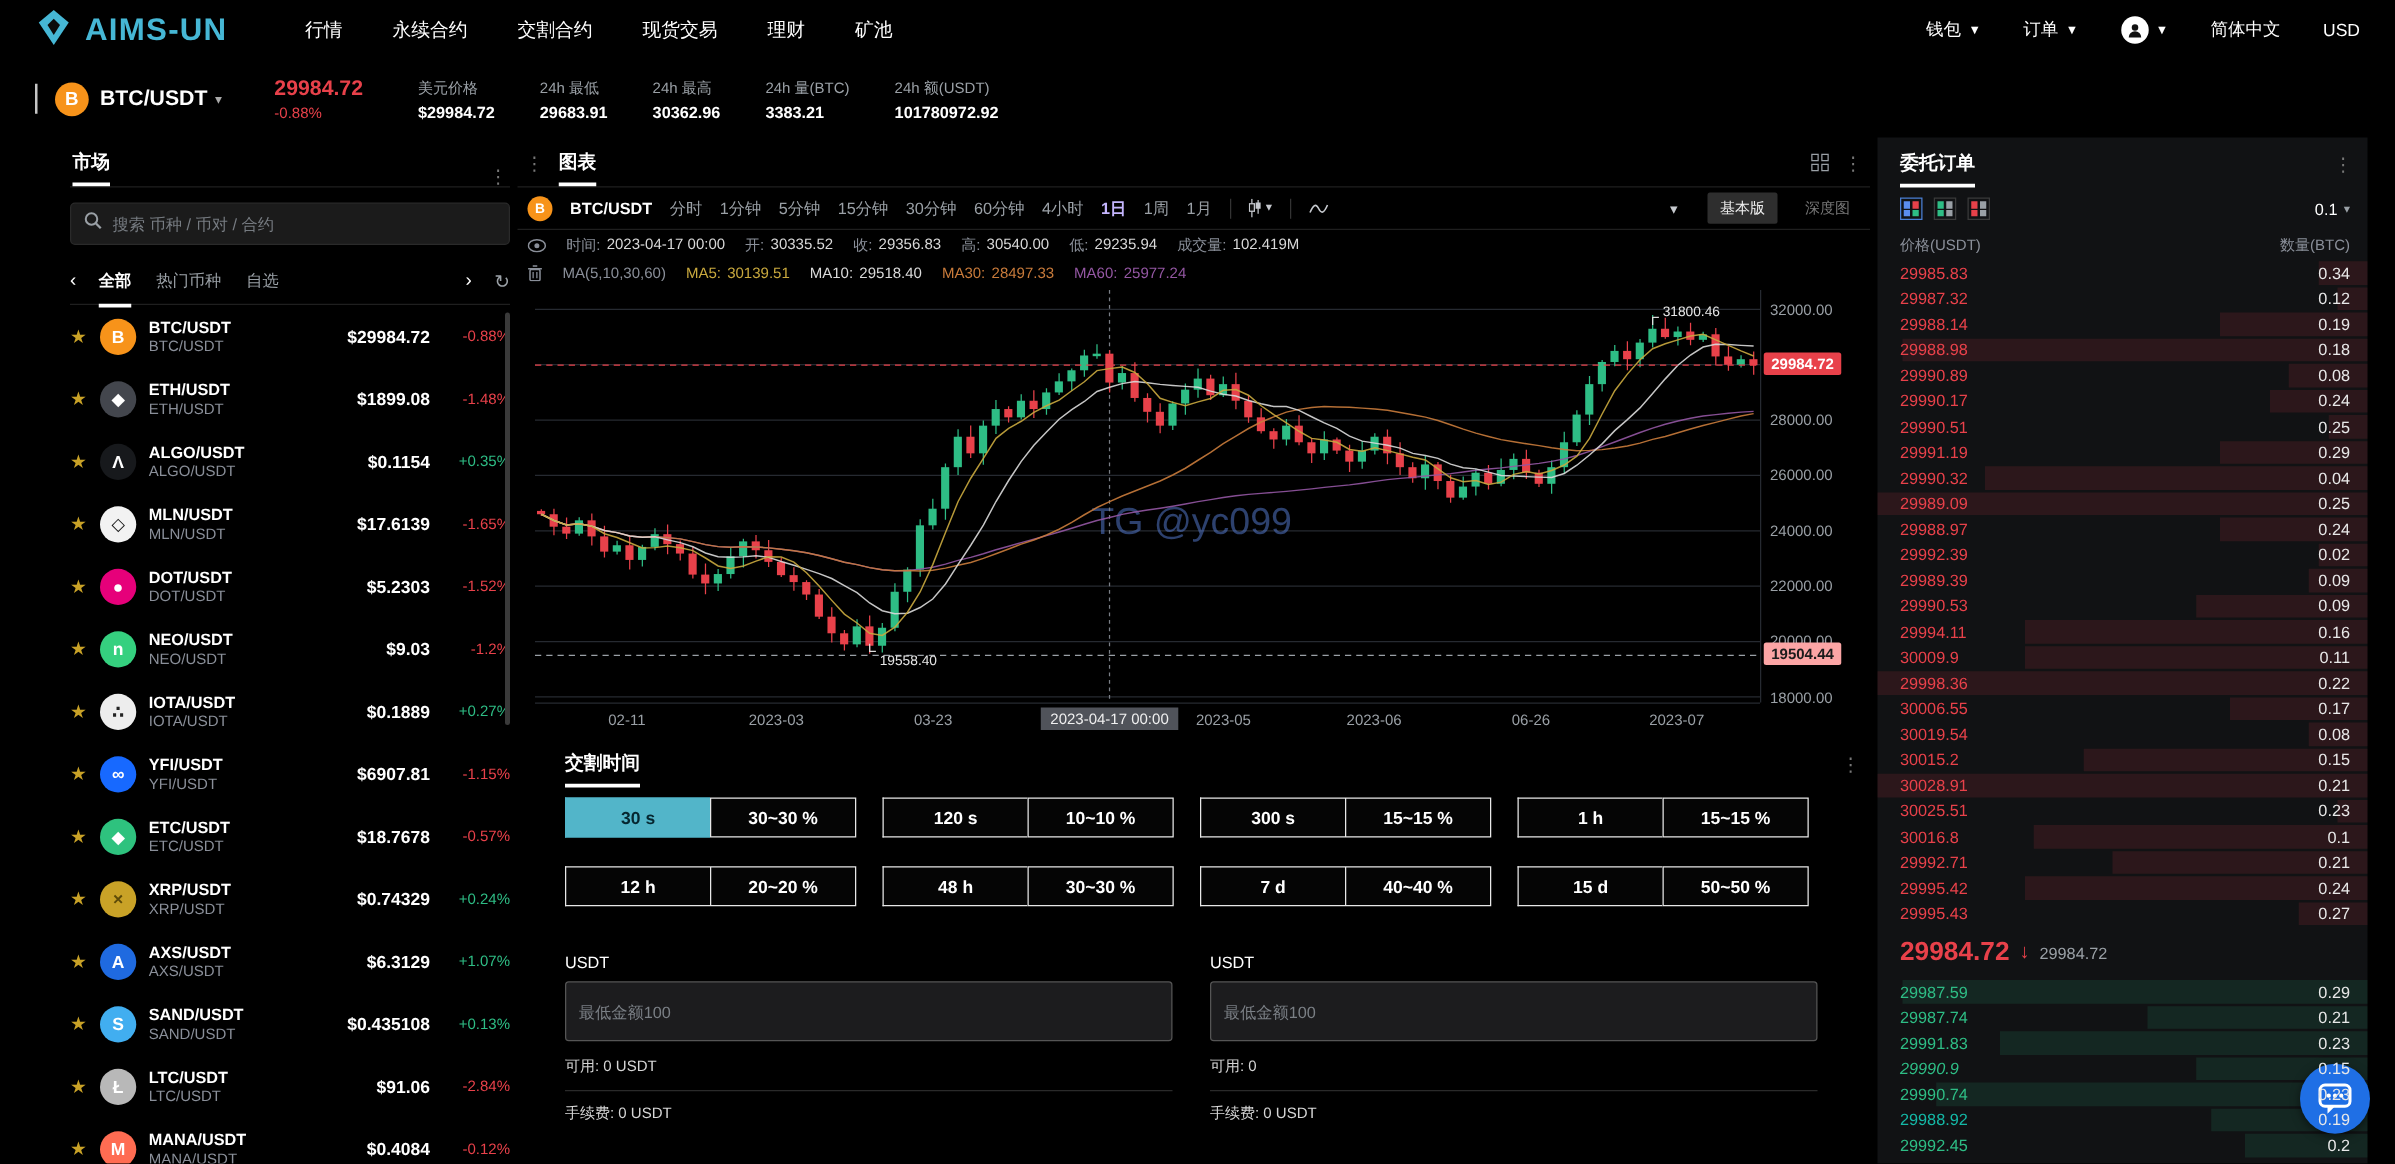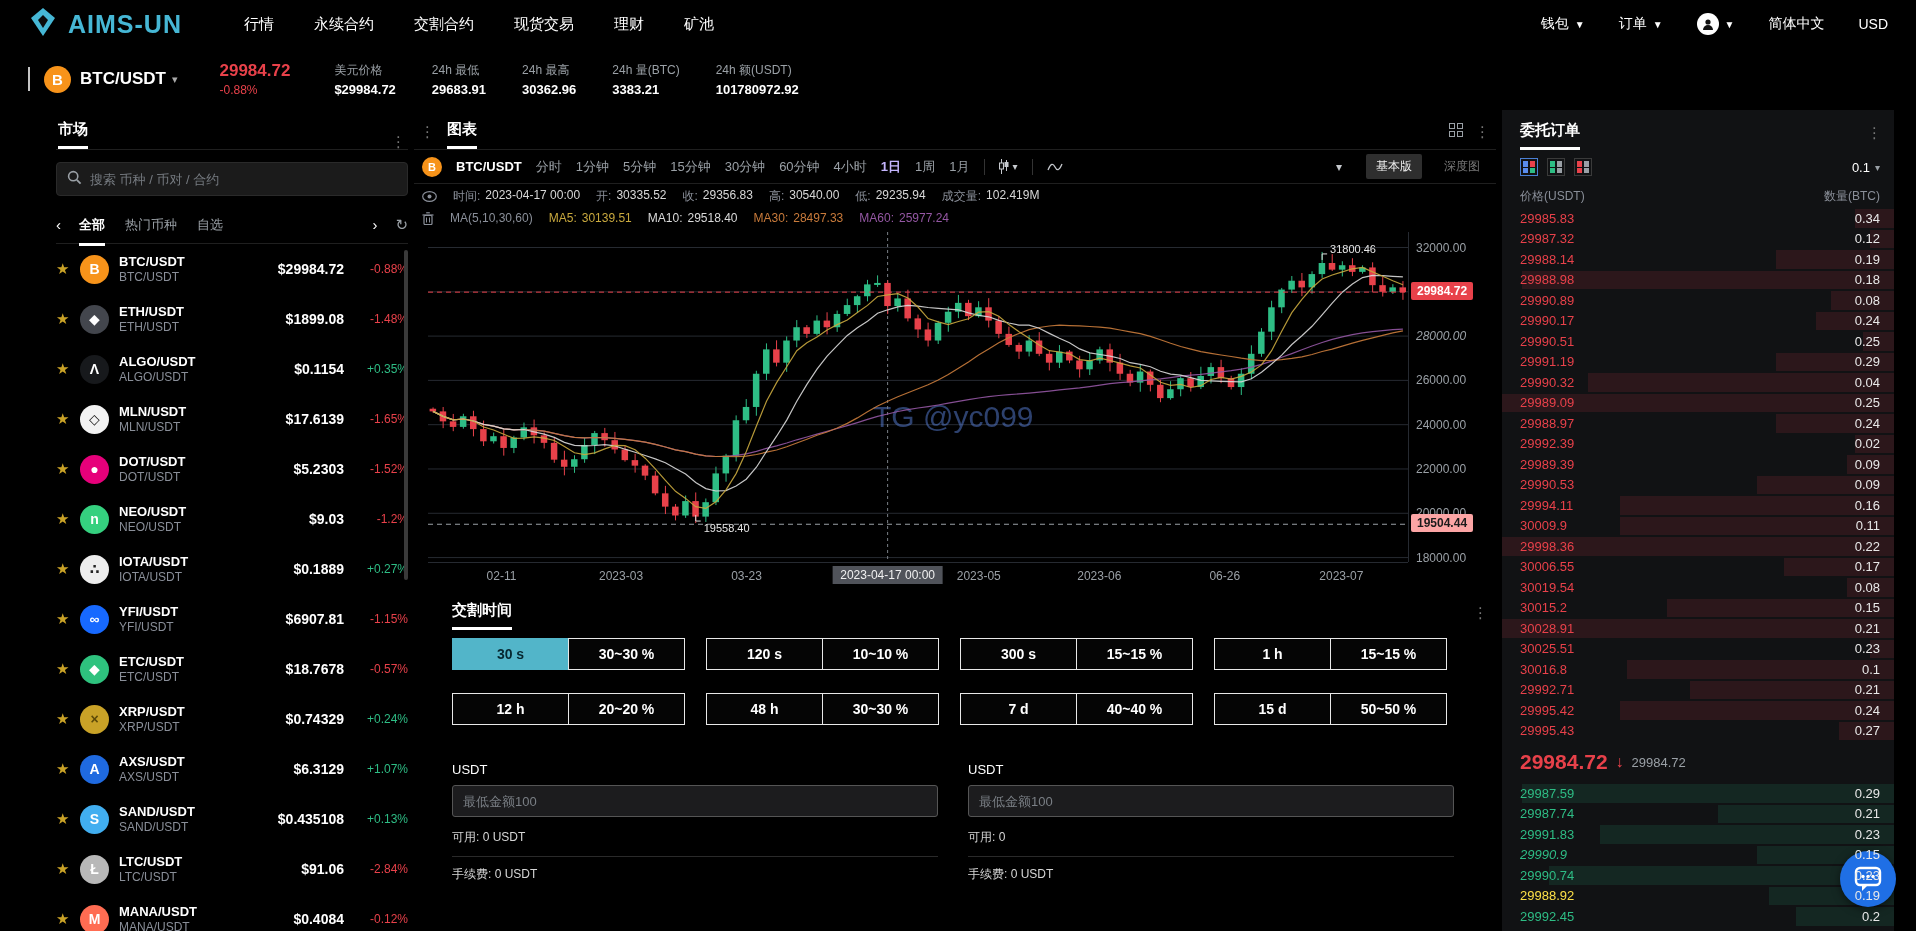--- a/index.html
+++ b/index.html
@@ -94,21 +94,21 @@
   .dv-head { height:44px; display:flex; align-items:flex-end; justify-content:space-between; padding:0 8px 0 38px; }
   .dv-grid { position:absolute; left:38px; right:38px; top:52px; }
   .dv-row { display:flex; gap:21px; margin-bottom:23px; }
   .dv-pair { display:flex; width:233px; height:32px; }
   .dv-cell { flex:1; border:1px solid #e8e8e8; display:flex; align-items:center; justify-content:center; font-size:14px; font-weight:bold; color:#fff; cursor:pointer; background:#050505; }
   .dv-cell.left { border-right-width:0; }
   .dv-cell.left.on { background:#52b5c9; color:#062730; border-color:#52b5c9; }
   .dv-forms { position:absolute; left:38px; right:42px; top:176px; display:flex; gap:30px; }
   .dv-form { flex:1; }
   .dv-cur { color:#fff; font-size:13px; }
-  .dv-input { margin-top:8px; height:32px; background:#1c1c1e; border:1px solid #555; border-radius:3px; display:flex; align-items:center; padding:0 10px; }
+  .dv-input { margin-top:8px; height:48px; background:#1c1c1e; border:1px solid #555; border-radius:3px; display:flex; align-items:center; padding:0 10px; }
   .dv-input input { background:transparent; border:none; outline:none; color:#ddd; font-size:13px; width:100%; font-family:inherit; }
   .dv-input input::placeholder { color:#7a7f85; }
   .dv-avail { margin-top:12px; color:#d6d6d6; font-size:12px; padding-bottom:10px; }
   .dv-fee { border-top:1px solid #2a2a2a; padding-top:9px; color:#d6d6d6; font-size:12px; }
 
   
   .orderbook { position:absolute; left:1502px; top:110px; width:392px; bottom:0; background:#111214; }
   .ob-head { height:40px; display:flex; align-items:flex-end; justify-content:space-between; padding:0 12px 0 18px; }
   .ob-icons { height:34px; display:flex; align-items:center; gap:9px; padding:0 14px 0 18px; }
   .ob-icons .spacer { flex:1; }
@@ -711,21 +711,21 @@
           <line x1="0" y1="60.137073825503315" x2="980" y2="60.137073825503315" stroke="#e8414a" stroke-width="1" stroke-dasharray="5 4"></line>
           <line x1="0" y1="292.25065771812086" x2="980" y2="292.25065771812086" stroke="#9aa0a6" stroke-width="1" stroke-dasharray="5 4"></line>
           <path d="M894.1237113402061 27.922697986577205 L894.1237113402061 21.922697986577205 L899.1237113402061 21.922697986577205" fill="none" stroke="#ddd" stroke-width="1"></path>
           <text x="902.1237113402061" y="20.922697986577205" fill="#e6e6e6" font-size="11" font-family="Liberation Sans, sans-serif">31800.46</text>
           <path d="M267.7319587628866 283.0555704697986 L267.7319587628866 289.0555704697986 L272.7319587628866 289.0555704697986" fill="none" stroke="#ddd" stroke-width="1"></path>
           <text x="275.7319587628866" y="300.0555704697986" fill="#e6e6e6" font-size="11" font-family="Liberation Sans, sans-serif">19558.40</text>
         </svg>
       <div class="yaxis" id="yaxis">
           <div class="ylabel" style="top: 8.50336px;">32000.00</div>
           <div class="ylabel" style="top: 52.7987px;">30000.00</div>
-          <div class="ylabel" style="top: 97.094px; font-style: italic;">28000.00</div>
+          <div class="ylabel" style="top: 97.094px;">28000.00</div>
           <div class="ylabel" style="top: 141.389px;">26000.00</div>
           <div class="ylabel" style="top: 185.685px;">24000.00</div>
           <div class="ylabel" style="top: 229.98px;">22000.00</div>
           <div class="ylabel" style="top: 274.275px;">20000.00</div>
           <div class="ylabel" style="top: 318.57px;">18000.00</div>
           <div class="price-tag" style="top: 50.1371px; background: rgb(232, 65, 74); color: rgb(255, 255, 255);">29984.72</div>
           <div class="price-tag" style="top: 282.251px; background: #fca5a5; color: rgb(27, 27, 27);">19504.44</div>
         </div>
     </div>
     <div class="xaxisrow" id="xaxis">
@@ -1007,21 +1007,21 @@
           <span class="pp" style="color: rgb(46, 189, 133); font-style: italic;">29990.9</span>
           <span class="qq">0.15</span>
         </div>
         <div class="ob-row">
           <span class="ob-bar" style="width: 88%; background: rgba(46, 189, 133, 0.13);"></span>
           <span class="pp" style="color: rgb(46, 189, 133);">29990.74</span>
           <span class="qq">0.23</span>
         </div>
         <div class="ob-row">
           <span class="ob-bar" style="width: 32%; background: rgba(46, 189, 133, 0.13);"></span>
-          <span class="pp" style="color: #fde047;">29988.92</span>
+          <span class="pp" style="color: #14b8a6;">29988.92</span>
           <span class="qq">0.19</span>
         </div>
         <div class="ob-row">
           <span class="ob-bar" style="width: 25%; background: rgba(46, 189, 133, 0.13);"></span>
           <span class="pp" style="color: rgb(46, 189, 133);">29992.45</span>
           <span class="qq">0.2</span>
         </div>
       </div>
   </div>
 

